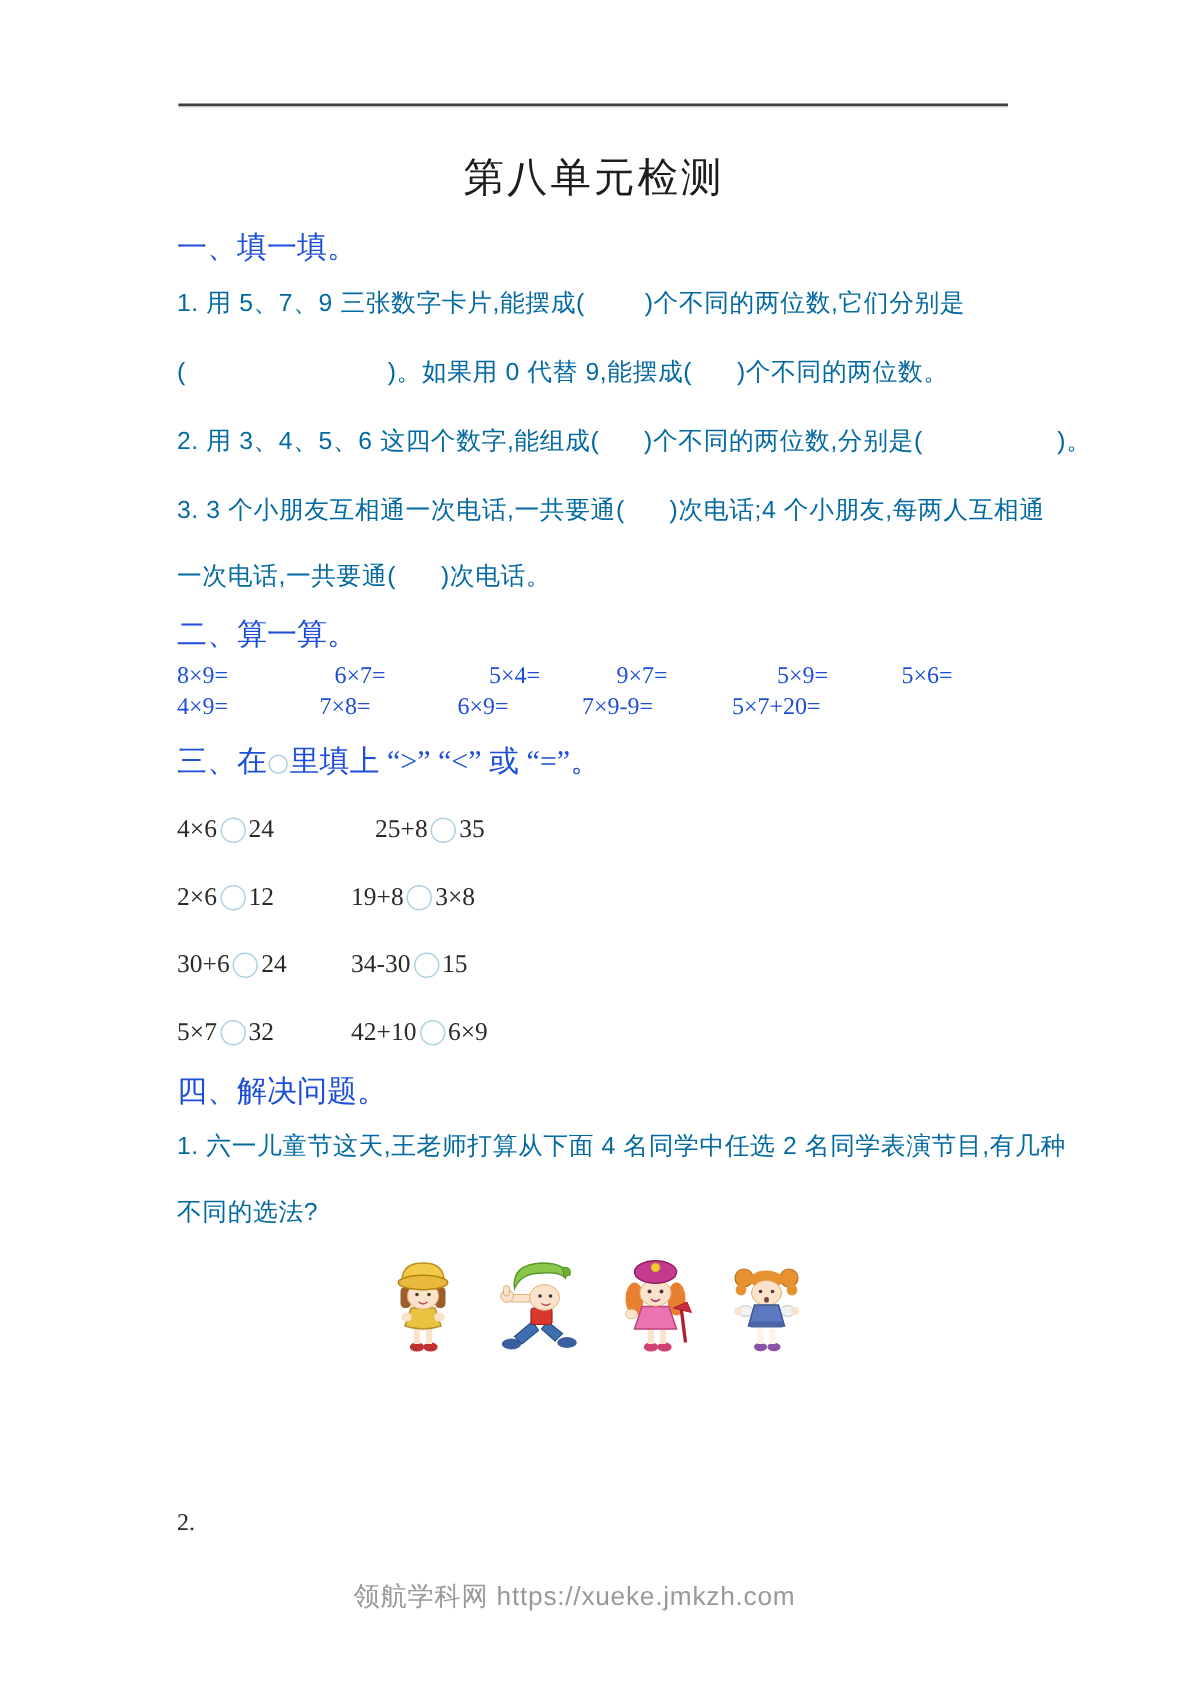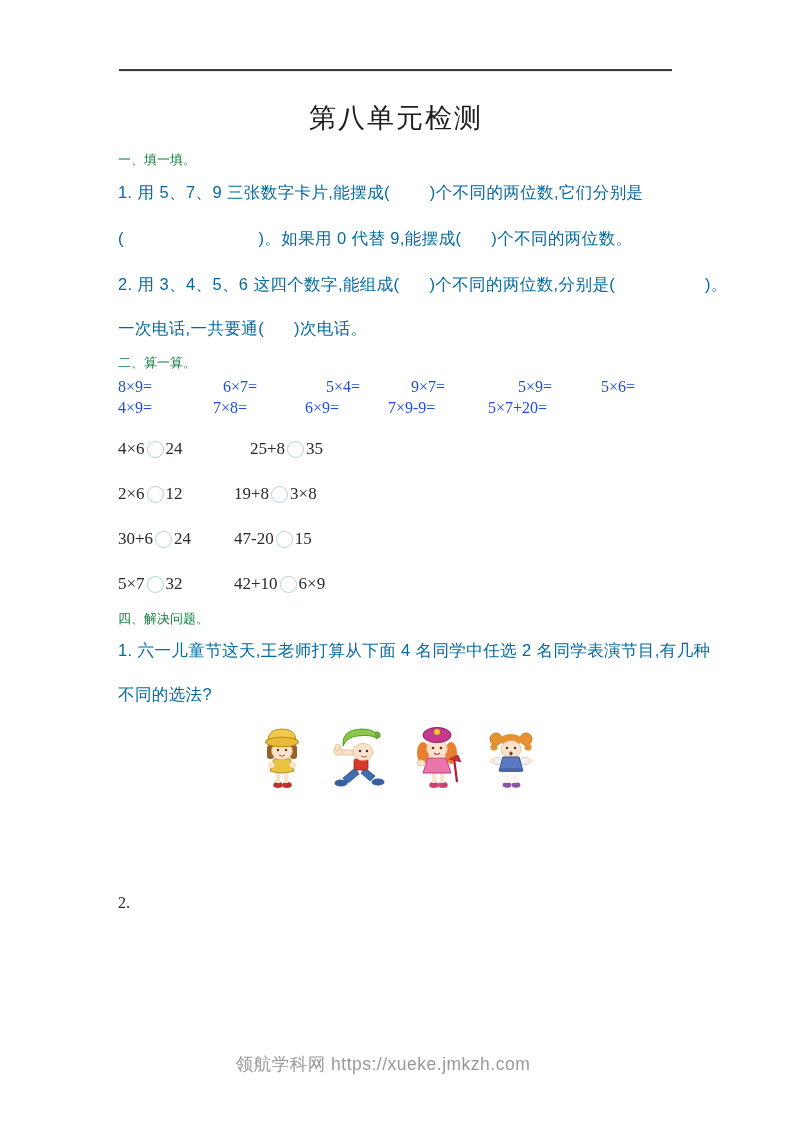--- a/index.html
+++ b/index.html
@@ -27,22 +27,22 @@
     position:absolute;left:118px;top:94px;width:556px;
   }
   .title{
     text-align:center;
     font-size:27px;
     letter-spacing:2px;
     color:#1d1d1d;
     margin-top:6px;
   }
   .sec-header{
-    font-size:13px;
-    color:#15803d;
+    font-size:20px;
+    color:#1d4ed8;
     margin-top:15px;
     white-space:pre;
   }
   .prob{
     font-family:"Liberation Sans","DejaVu Sans",sans-serif;
     font-size:16.5px;
     letter-spacing:0.4px;
     color:#0369a1;
     white-space:pre;
     margin-top:24px;
@@ -114,51 +114,53 @@
   <div class="rule"></div>
 
   <div class="content">
 
     <div class="title">第八单元检测</div>
 
     <div class="sec-header">一、填一填。</div>
     <div class="prob" style="margin-top:13px;">1. 用 5、7、9 三张数字卡片,能摆成(        )个不同的两位数,它们分别是</div>
     <div class="prob">(                           )。如果用 0 代替 9,能摆成(      )个不同的两位数。</div>
     <div class="prob">2. 用 3、4、5、6 这四个数字,能组成(      )个不同的两位数,分别是(                  )。</div>
+    <div class="prob">3. 3 个小朋友互相通一次电话,一共要通(      )次电话;4 个小朋友,每两人互相通</div>
     <div class="prob tight">一次电话,一共要通(      )次电话。</div>
 
     <div class="sec-header" style="margin-top:14px;">二、算一算。</div>
     <div class="calc-row r1">
       <span>8×9=</span>
       <span>6×7=</span>
       <span>5×4=</span>
       <span>9×7=</span>
       <span>5×9=</span>
       <span>5×6=</span>
     </div>
     <div class="calc-row r2">
       <span>4×9=</span>
       <span>7×8=</span>
       <span>6×9=</span>
       <span>7×9-9=</span>
       <span>5×7+20=</span>
     </div>
 
+    <div class="sec-header" style="margin-top:13px;"><span>三、在</span><span class="circle small"></span><span>里填上 “&gt;” “&lt;” 或 “=”。</span></div>
 
     <div class="cmp-row" style="margin-top:22px;">
       <span class="cmp-cell-left"><span>4×6</span><span class="circle"></span><span>24</span></span>
       <span style="padding-left:16px;"><span>25+8</span><span class="circle"></span><span>35</span></span>
     </div>
     <div class="cmp-row">
       <span class="cmp-cell-left"><span>2×6</span><span class="circle"></span><span>12</span></span>
       <span><span>19+8</span><span class="circle"></span><span>3×8</span></span>
     </div>
     <div class="cmp-row">
       <span class="cmp-cell-left"><span>30+6</span><span class="circle"></span><span>24</span></span>
-      <span><span>47-20</span><span class="circle"></span><span>15</span></span>
+      <span><span>34-30</span><span class="circle"></span><span>15</span></span>
     </div>
     <div class="cmp-row">
       <span class="cmp-cell-left"><span>5×7</span><span class="circle"></span><span>32</span></span>
       <span><span>42+10</span><span class="circle"></span><span>6×9</span></span>
     </div>
 
     <div class="sec-header" style="margin-top:16px;">四、解决问题。</div>
     <div class="prob" style="margin-top:12px;">1. 六一儿童节这天,王老师打算从下面 4 名同学中任选 2 名同学表演节目,有几种</div>
     <div class="prob tight">不同的选法?</div>
 

